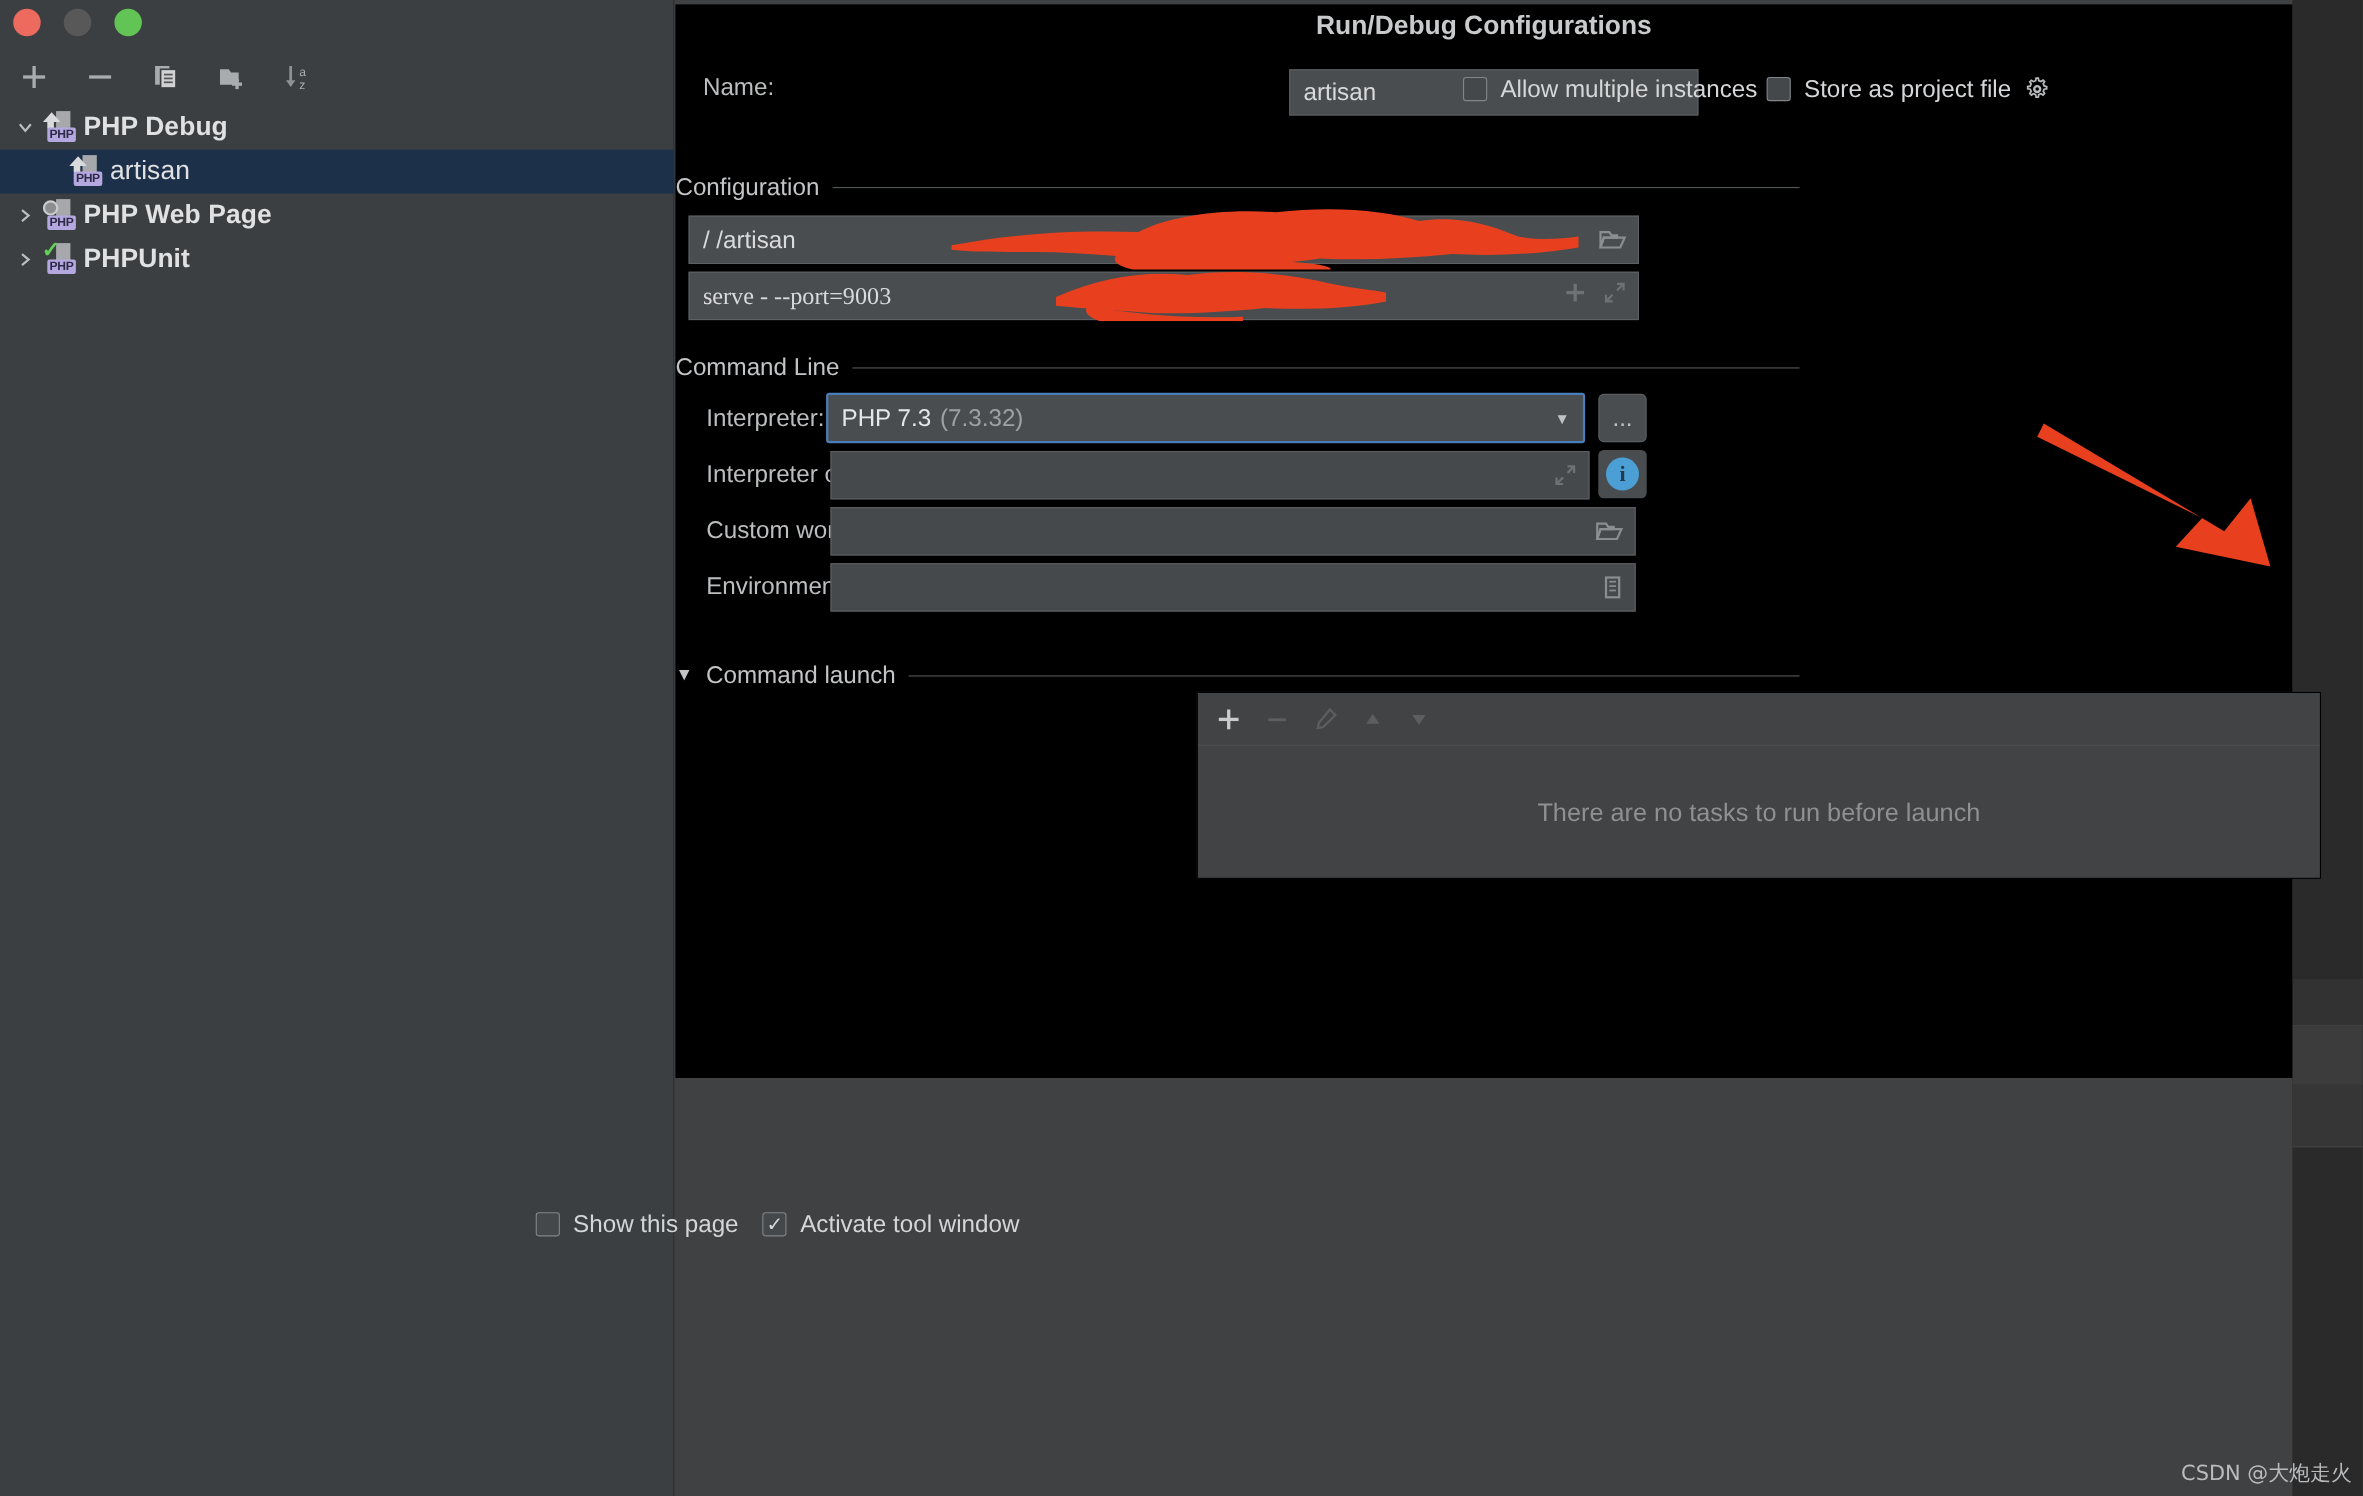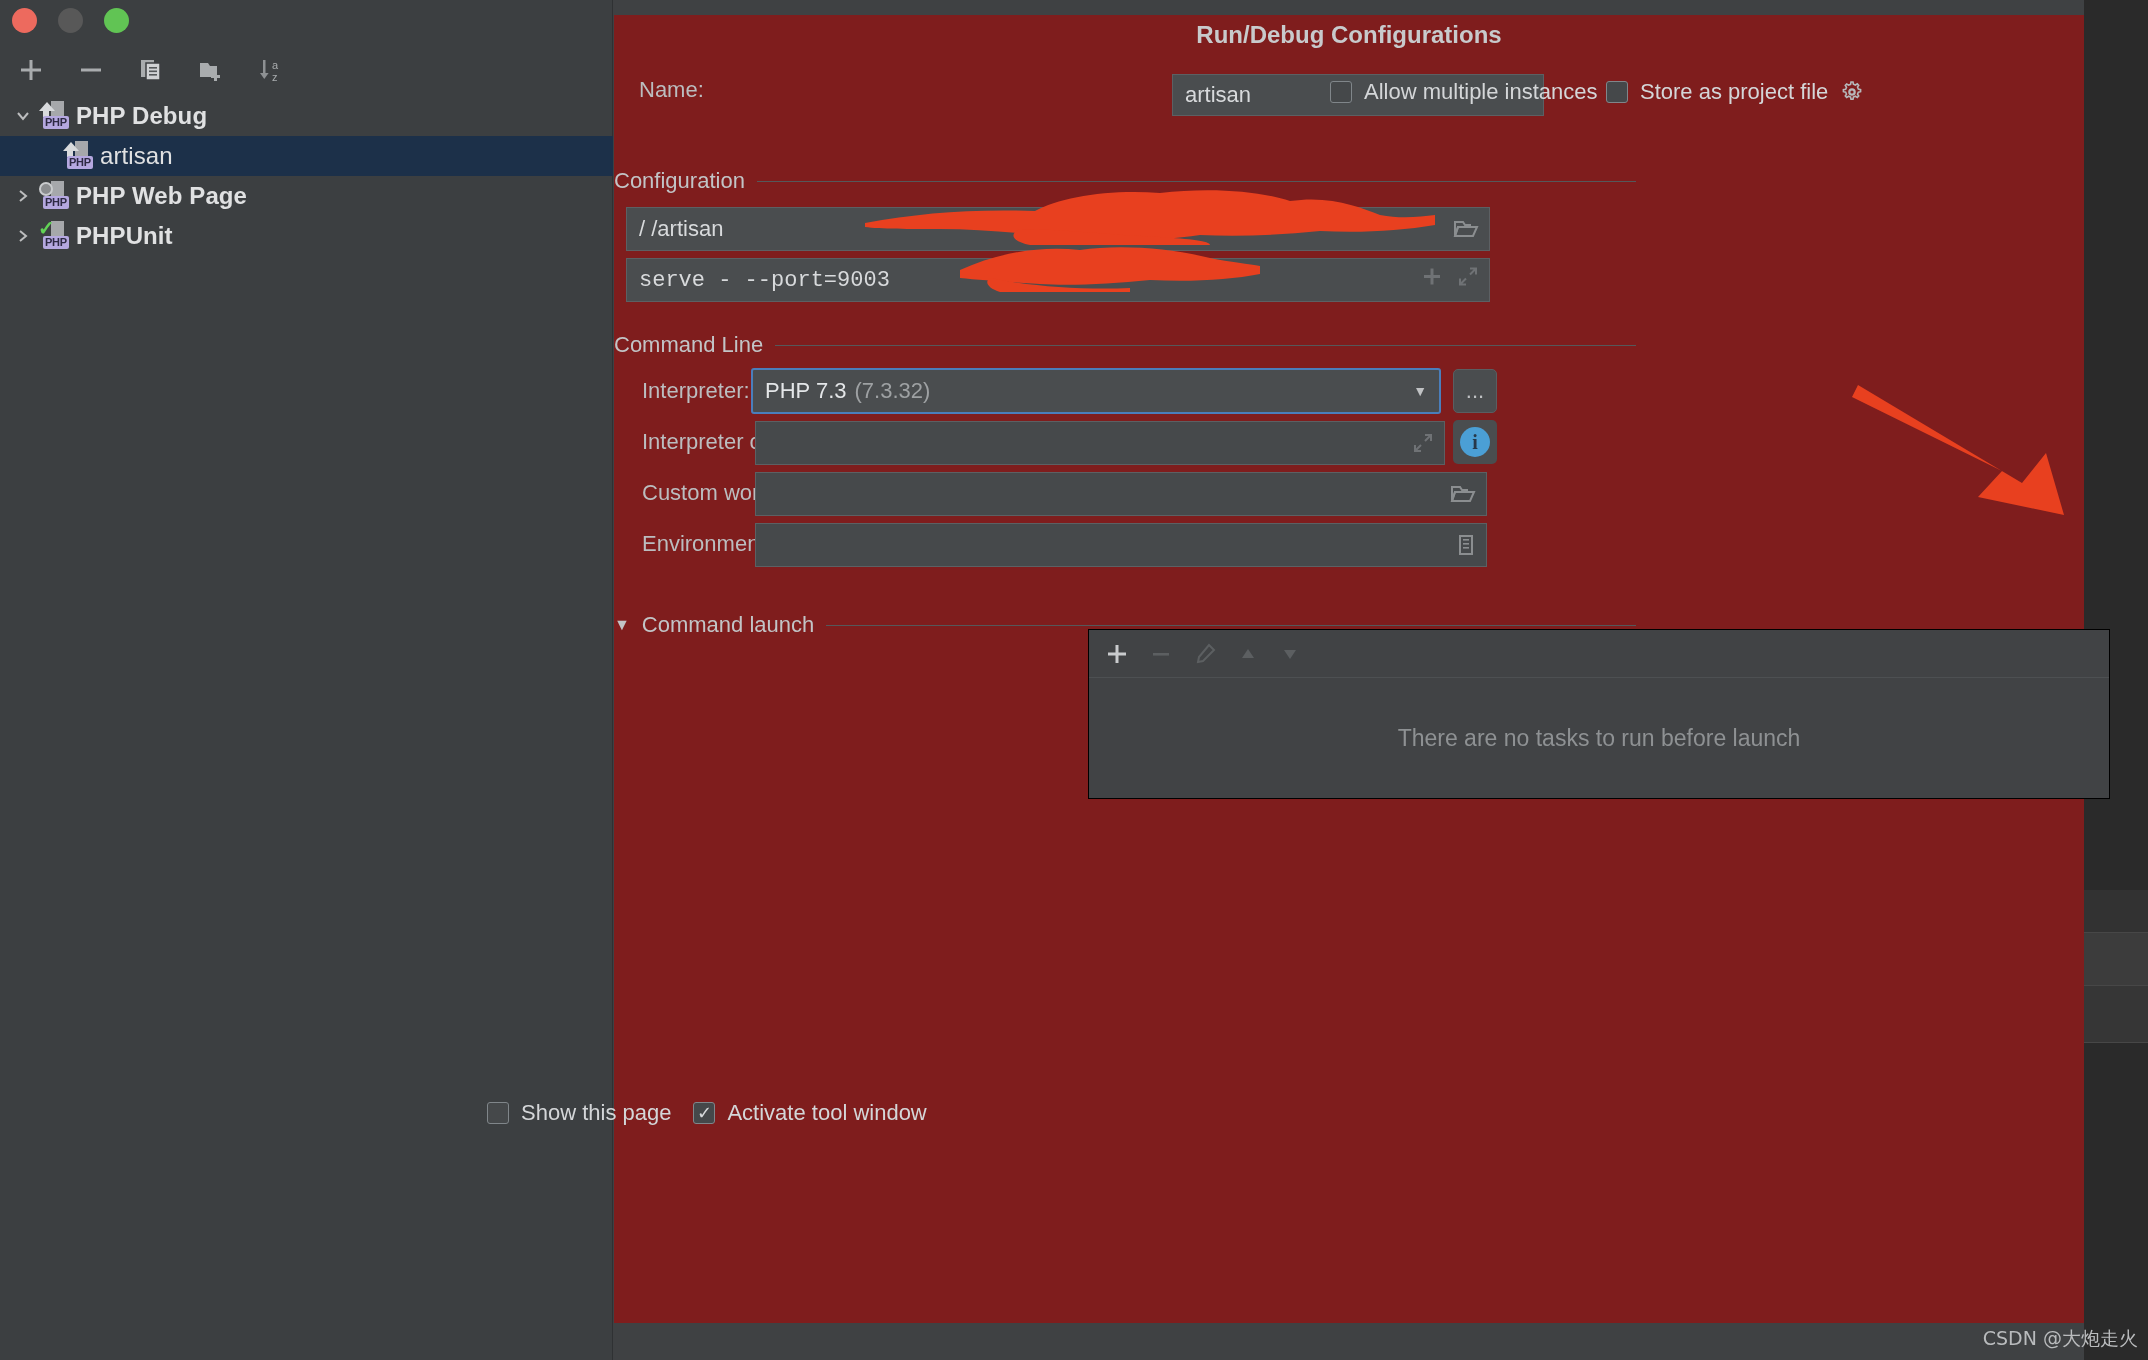--- a/index.html
+++ b/index.html
@@ -98,23 +98,23 @@
   .ic-php {
     position: absolute; left: 5px; top: 15px;
     background: #b5a8e0; color: #2e2a44;
     font-size: 11px; font-weight: bold; line-height: 13px;
     padding: 0 2px; border-radius: 2px; letter-spacing: -0.3px;
     font-family: "Liberation Sans", sans-serif;
   }
 
   
   .main {
-    position: absolute; left: 614px; top: 15px;
-    width: 1470px; height: 1308px;
-    background: #7f1d1d;
+    position: absolute; left: 614px; top: 4px;
+    width: 1470px; height: 976px;
+    background: #000000;
   }
   .dialog-title {
     position: absolute; top: 0; left: 0; width: 1470px; height: 40px;
     display: flex; align-items: center; justify-content: center;
     color: #c8cacc; font-size: 24px; font-weight: bold;
   }
 
   .row { position: absolute; display: flex; align-items: center; }
   .lbl { color: #bbbdbf; font-size: 22px; white-space: nowrap; }
 
@@ -395,21 +395,21 @@
         <svg width="26" height="24" viewBox="0 0 26 24">
             <path d="M2 5h8l2 3h5v2H5l-3 9z" fill="none" stroke="#8b8e90" stroke-width="2"></path>
             <path d="M5 10h19l-4 9H2z" fill="none" stroke="#8b8e90" stroke-width="2"></path>
           </svg>
       </span>
     </div>
 
     <div class="row" style="left:28px; top:250px;">
       <span class="lbl">Arguments:</span>
     </div>
-    <div class="field" style="position:absolute; left:12px; top:243px; width:864px; font-family:Liberation Mono, monospace;">
+    <div class="field" style="position:absolute; left:12px; top:243px; width:864px; font-family:Liberation Serif, serif;">
       <span class="field-val">serve -                              --port=9003</span>
       <span class="field-icon">
         <span>
           <svg width="22" height="22" viewBox="0 0 22 22">
               <rect x="9.5" y="3" width="3" height="16" fill="#6f7275"></rect>
               <rect x="3" y="9.5" width="16" height="3" fill="#6f7275"></rect>
             </svg>
         </span>
         <span>
           <svg width="22" height="22" viewBox="0 0 22 22">

